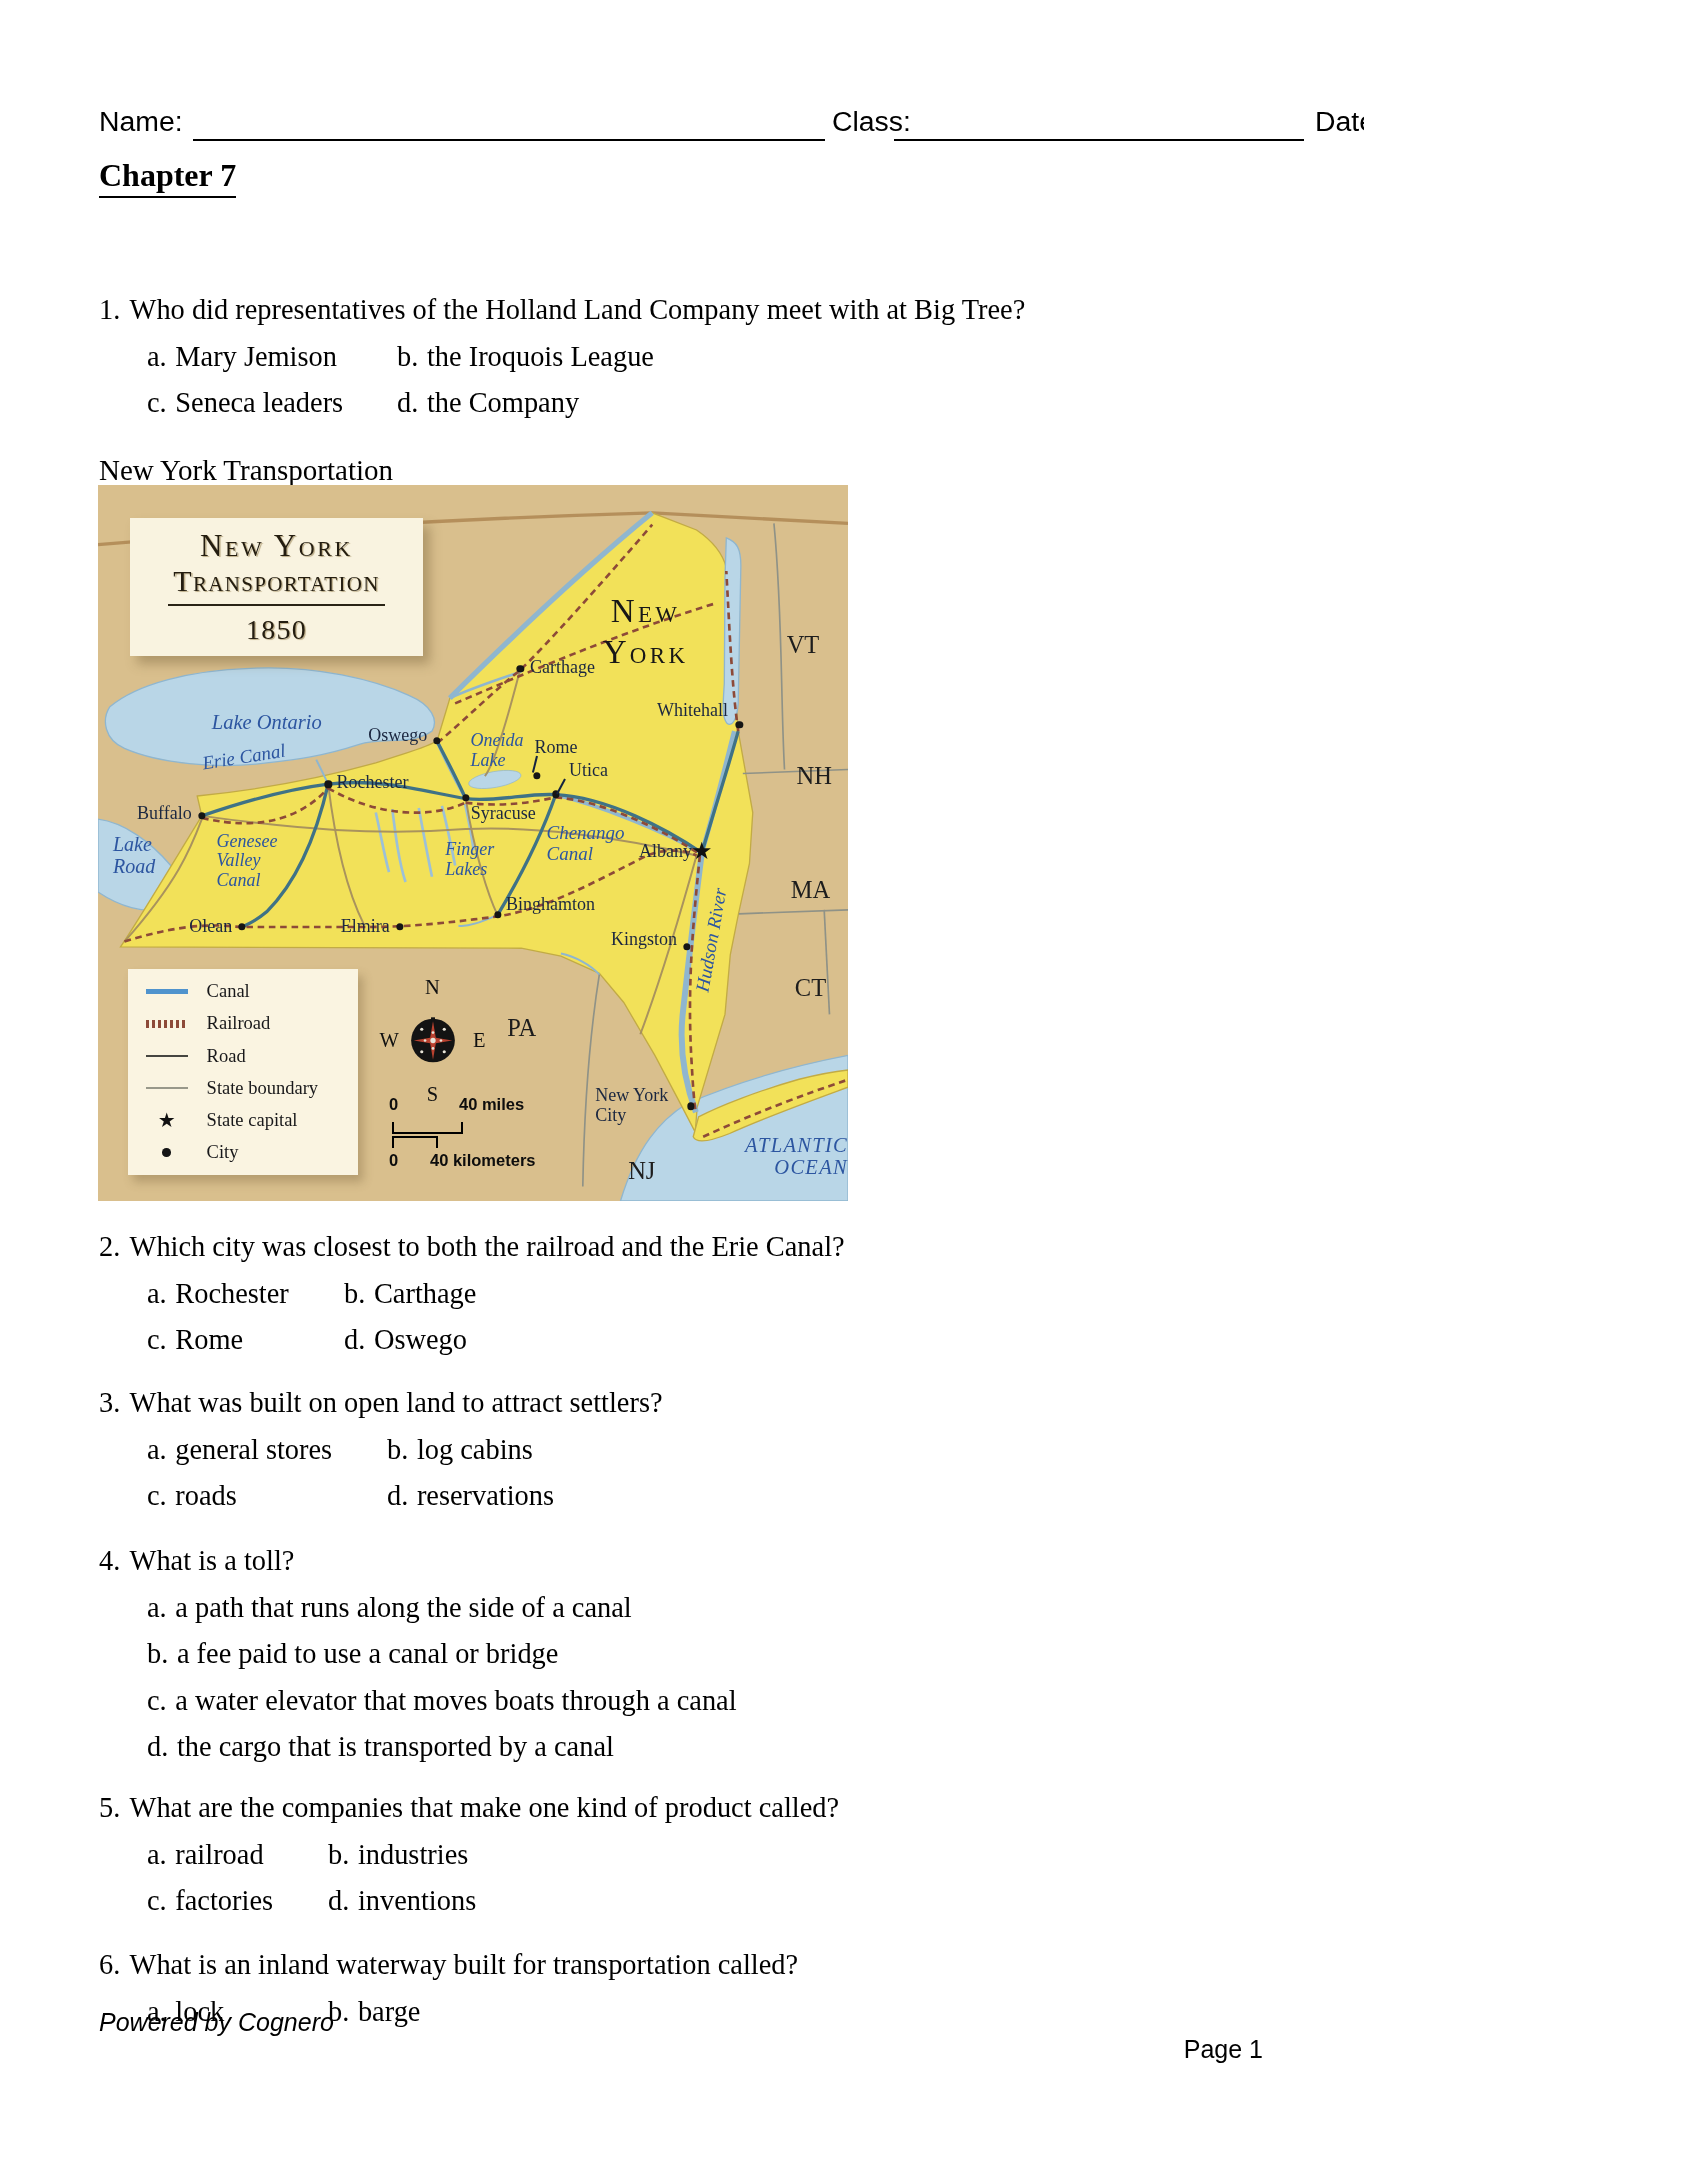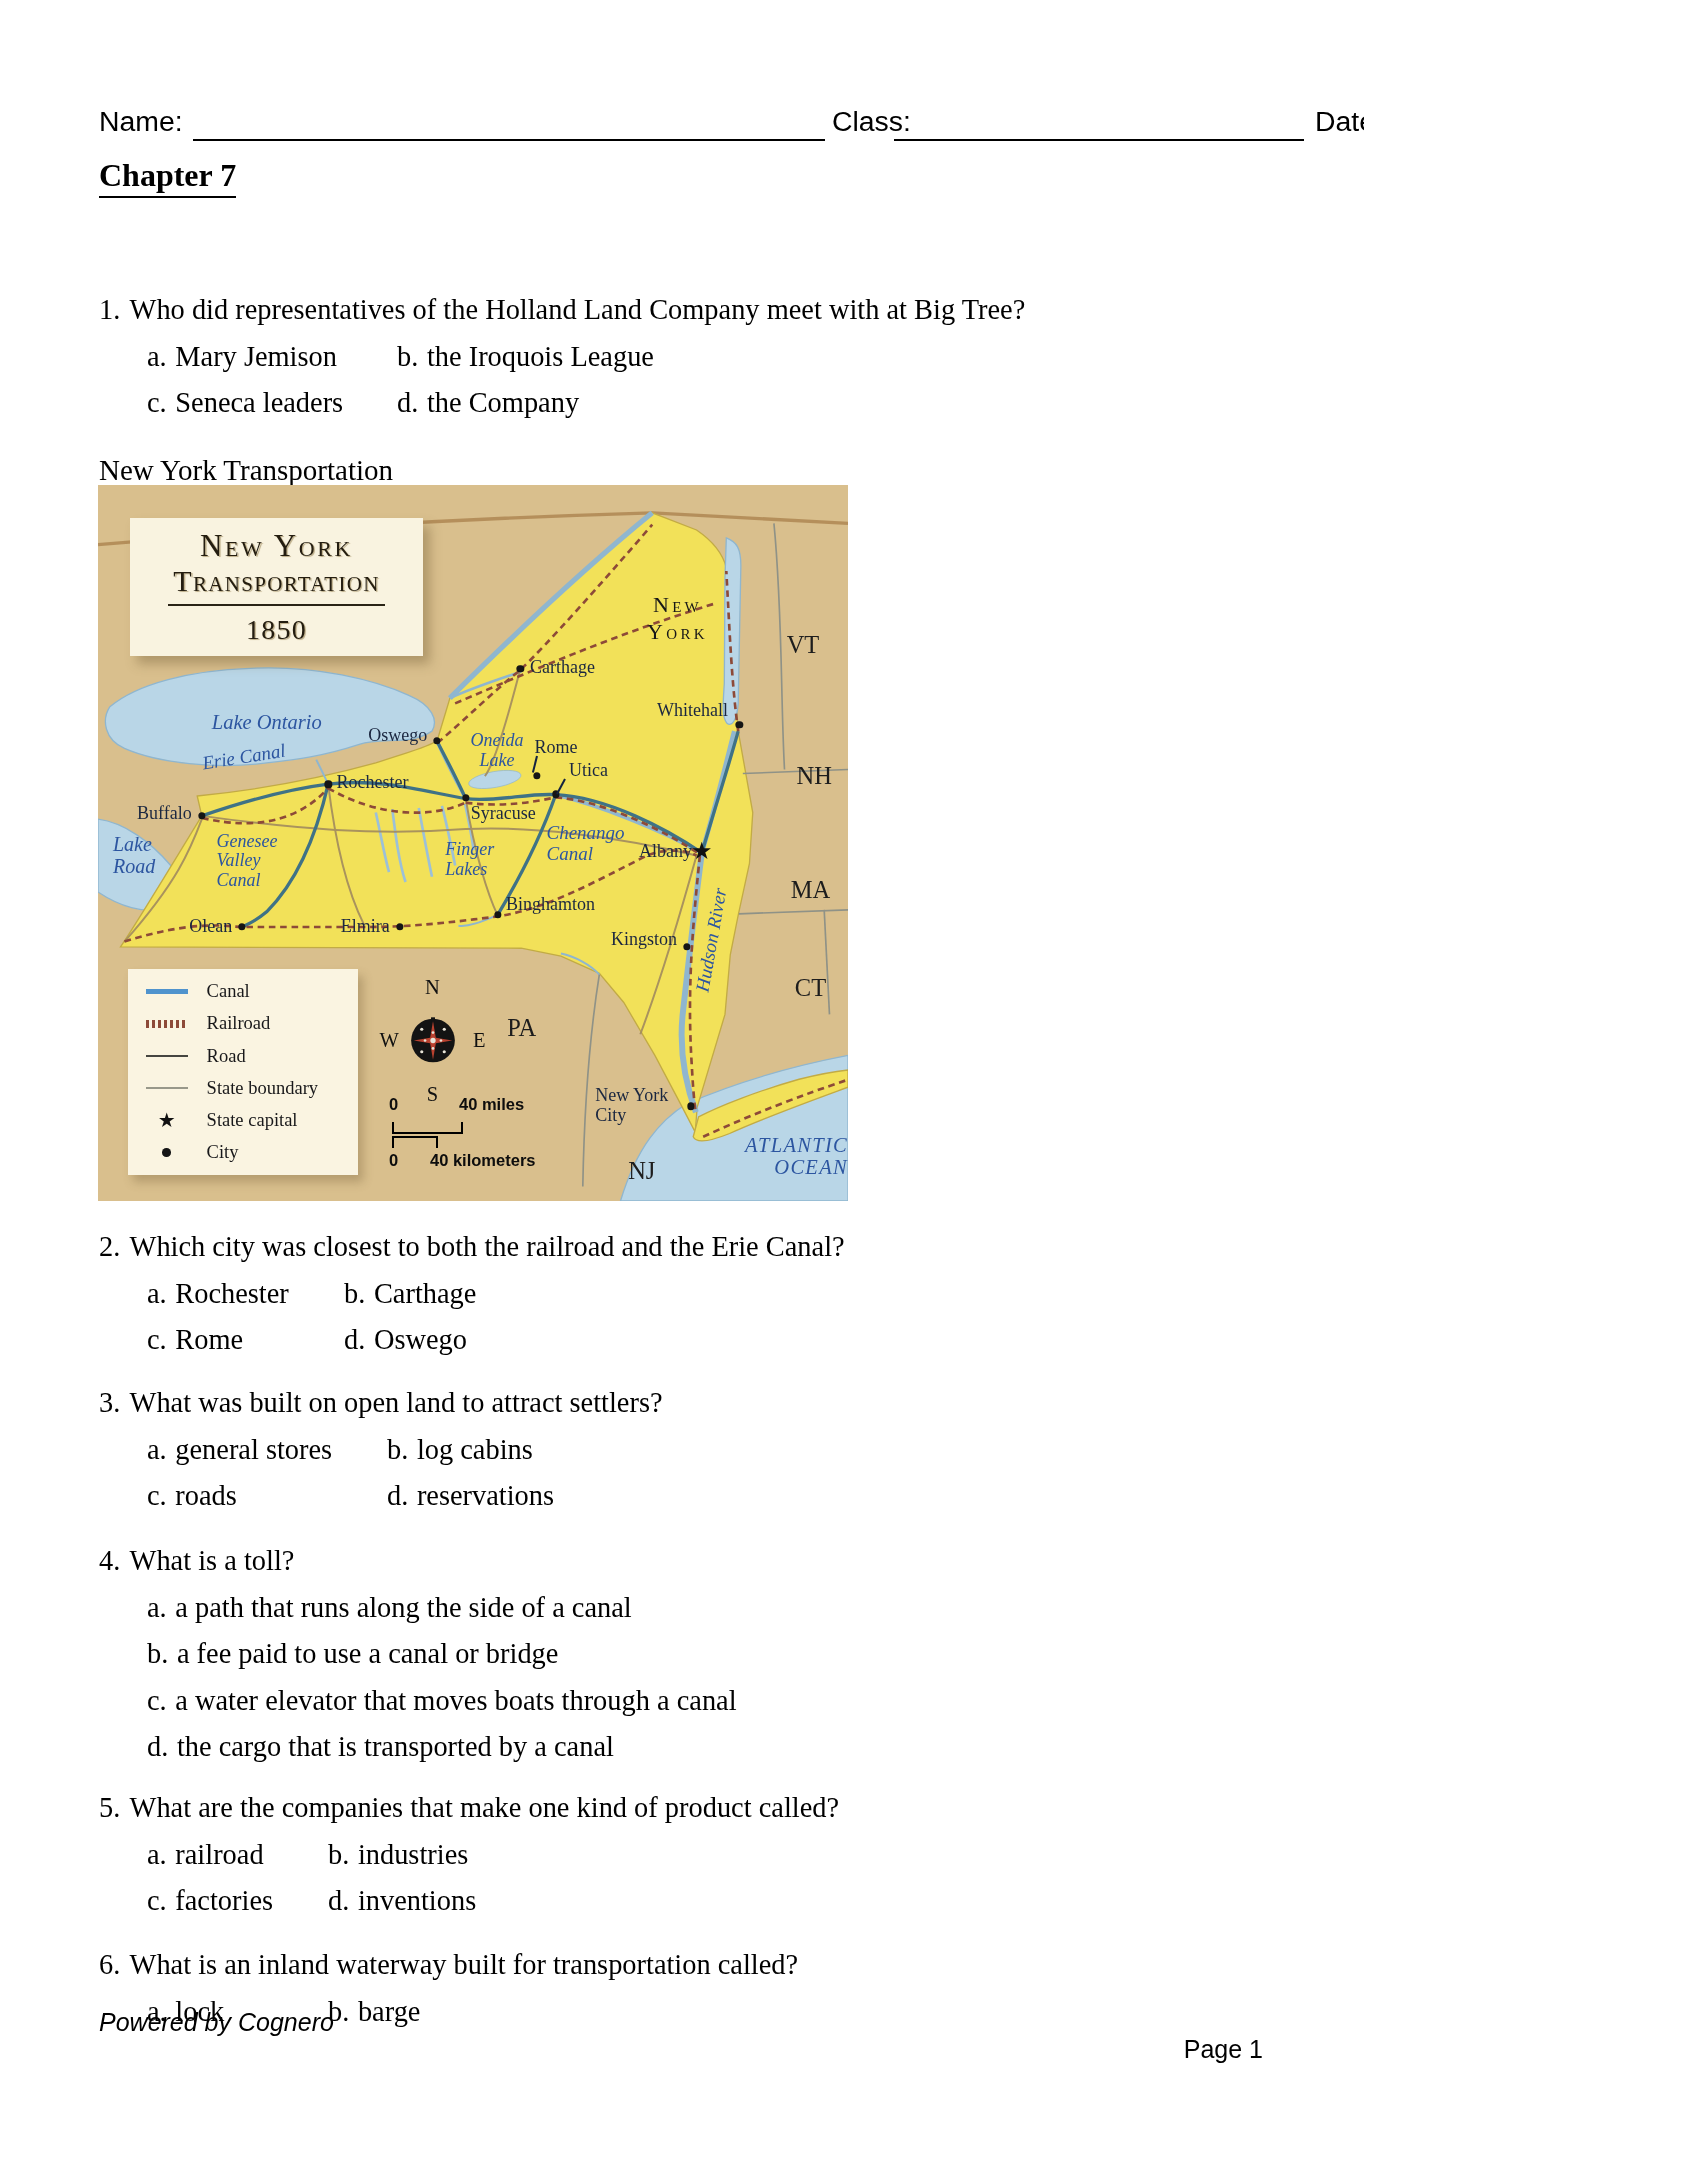--- a/index.html
+++ b/index.html
@@ -39,22 +39,22 @@
   .callout{position:absolute;width:2px;background:#15233f;transform-origin:top center;}
 
   .title-box{position:absolute;left:4.3%;top:4.6%;width:39%;height:19.3%;background:#f9f3e0;
              box-shadow:6.6px 8px 10.6px rgba(96,76,40,.35);display:flex;flex-direction:column;
              align-items:center;justify-content:center;color:#241d10;}
   .tb1{font-variant:small-caps;font-size:31px;letter-spacing:2.6px;text-shadow:1.3px 1.3px 0.7px rgba(150,128,80,.6);}
   .tb2{font-variant:small-caps;font-size:30px;letter-spacing:1.3px;text-shadow:1.3px 1.3px 0.7px rgba(150,128,80,.6);}
   .tbr{width:74%;border-top:2px solid #2a2416;margin:6.6px 0 8px;}
   .tby{font-size:28px;letter-spacing:1.3px;text-shadow:1.3px 1.3px 0.7px rgba(150,128,80,.6);}
 
-  .ny-label{position:absolute;text-align:center;font-variant:small-caps;font-size:22px;
-            letter-spacing:3.3px;line-height:1.25;color:#171717;transform:translateX(-50%);margin-left:32px;}
+  .ny-label{position:absolute;text-align:center;font-variant:small-caps;font-size:33px;
+            letter-spacing:3.3px;line-height:1.25;color:#171717;transform:translateX(-50%);}
 
   .legend{position:absolute;left:4%;top:67.6%;width:30.6%;height:28.8%;background:#faf4e1;
           box-shadow:5.3px 6.6px 9.3px rgba(96,76,40,.3);display:flex;flex-direction:column;
           justify-content:center;gap:11.2px;}
   .lrow{display:flex;align-items:center;margin-left:14.6px;}
   .lsw{width:48px;height:16px;display:flex;justify-content:center;align-items:center;}
   .llabel{margin-left:16px;font-size:18.5px;color:#18181a;}
   .sw-canal{width:42px;height:4.6px;background:#4f93cd;}
   .sw-rail{width:42px;height:8px;background:repeating-linear-gradient(90deg,#8d4a38 0 2.6px,rgba(0,0,0,0) 2.6px 6px);}
   .sw-road{width:42px;height:2px;background:#454540;}
@@ -221,21 +221,21 @@
       <div>York</div>
     </div>
     <div class="ml sl tx50" style="left:94%;top:20.5%">VT</div>
     <div class="ml sl tx50" style="left:95.5%;top:38.8%">NH</div>
     <div class="ml sl tx50" style="left:95%;top:54.8%">MA</div>
     <div class="ml sl tx50" style="left:95%;top:68.5%">CT</div>
     <div class="ml sl tx50" style="left:56.5%;top:74%">PA</div>
     <div class="ml sl tx50" style="left:72.5%;top:94%">NJ</div>
 
     <div class="ml wl tx50" style="left:22.5%;top:31.6%;font-size:20.5px">Lake Ontario</div>
-    <div class="ml wl tx50" style="left:53.2%;top:34.4%;text-align:center">
+    <div class="ml wl tx50" style="left:53.2%;top:34.4%;text-align:left">
       <div>Oneida</div>
       <div>Lake</div>
     </div>
     <div class="ml wl" style="left:13.8%;top:36.6%;font-size:19px;transform:rotate(-9deg)">Erie Canal</div>
     <div class="ml wl" style="left:2%;top:48.6%;font-size:20px">
       <div>Lake</div>
       <div>Road</div>
     </div>
     <div class="ml wl" style="left:15.8%;top:48.4%">
       <div>Genesee</div>

